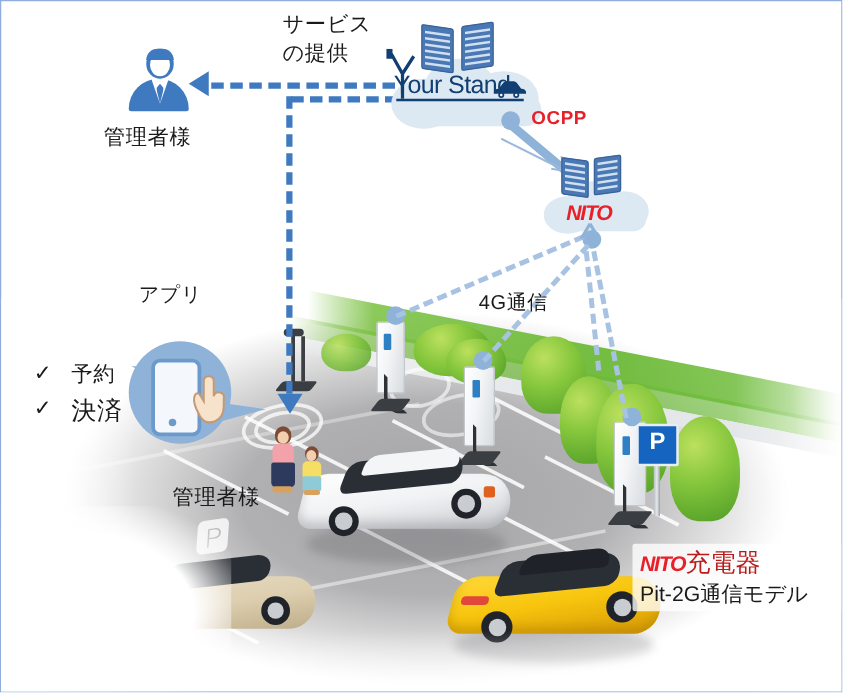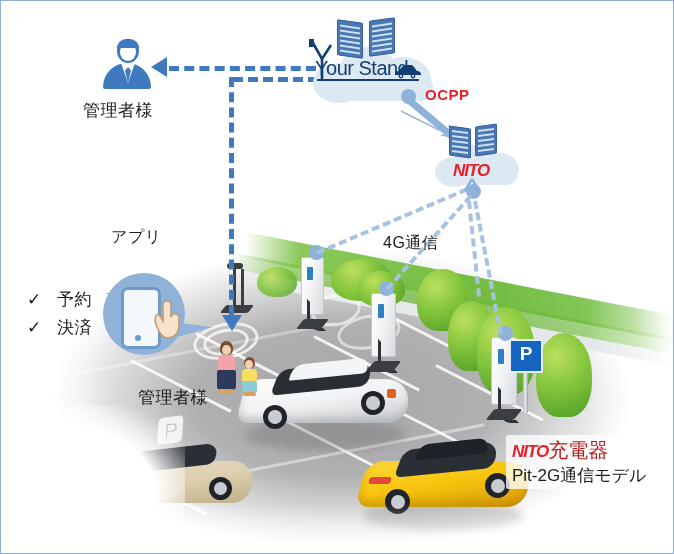--- a/index.html
+++ b/index.html
@@ -250,32 +250,34 @@
   <div class="phone" style="left:120px;top:286px;width:34px;height:56px;"></div>
   <div class="abs" style="left:134px;top:334px;width:6px;height:6px;border-radius:50%;background:#6d9acb;"></div>
 
   <svg class="abs" width="46" height="46" viewBox="0 0 46 46" style="left:142px;top:296px;">
     <path d="M14 30 q-3 -7 -1 -11 q2 -3 4 0 l3 5 V8 q0 -4 4 -4 t4 4 v12 q1 -4 5 -3 t3 5 l0 6 q0 9 -7 12 q-8 3 -12 -4 z" fill="#f7e2cc" stroke="#c49a74" stroke-width="1.6"></path>
   </svg>
   <div class="lbl" style="left:110px;top:226px;font-size:16px;">アプリ</div>
   <div class="check" style="left:26px;top:288px;">✓</div>
   <div class="lbl" style="left:56px;top:288px;font-size:17px;">予約</div>
   <div class="check" style="left:26px;top:316px;">✓</div>
-  <div class="lbl" style="left:56px;top:316px;font-size:17px;">決済</div>
+  <div class="lbl" style="left:56px;top:316px;font-size:20px;">決済</div>
 
   <div class="abs" style="left:98px;top:38px;width:56px;height:50px;">
     <div class="person-head" style="left:18px;top:0;width:22px;height:24px;"></div>
     <div class="abs" style="left:21px;top:4px;width:16px;height:18px;background:#fff;border-radius:50%;"></div>
     <div class="abs" style="left:18px;top:0;width:22px;height:9px;background:#3f7ac0;border-radius:11px 11px 0 0;"></div>
     <div class="person-body" style="left:4px;top:24px;width:48px;height:26px;border-radius:24px 24px 2px 2px;"></div>
     <div class="abs" style="left:22px;top:24px;width:14px;height:20px;background:#fff;clip-path:polygon(0 0,100% 0,50% 100%);"></div>
     <div class="abs" style="left:26px;top:28px;width:6px;height:16px;background:#3f7ac0;clip-path:polygon(50% 0,100% 22%,50% 100%,0 22%);"></div>
   </div>
   <div class="lbl" style="left:82px;top:100px;font-size:17px;font-family:Liberation Mono, monospace;">管理者様</div>
 
+  <div class="lbl" style="left:225px;top:8px;font-size:17px;line-height:1.35;">サービス
+の提供</div>
 
   <div class="dash-h" style="left:168px;top:65px;width:147px;"></div>
   <div class="arrow-left" style="left:150px;top:56px;"></div>
   <div class="dash-h" style="left:232px;top:76px;width:100px;"></div>
   <div class="dash-v" style="left:228px;top:76px;height:238px;"></div>
   <div class="arrow-down" style="left:221px;top:314px;"></div>
 
   <div class="cloud" style="left:312px;top:40px;width:132px;height:62px;">
     <div class="puff" style="left:0;top:22px;width:52px;height:40px;"></div>
     <div class="puff" style="left:26px;top:6px;width:58px;height:50px;"></div>

